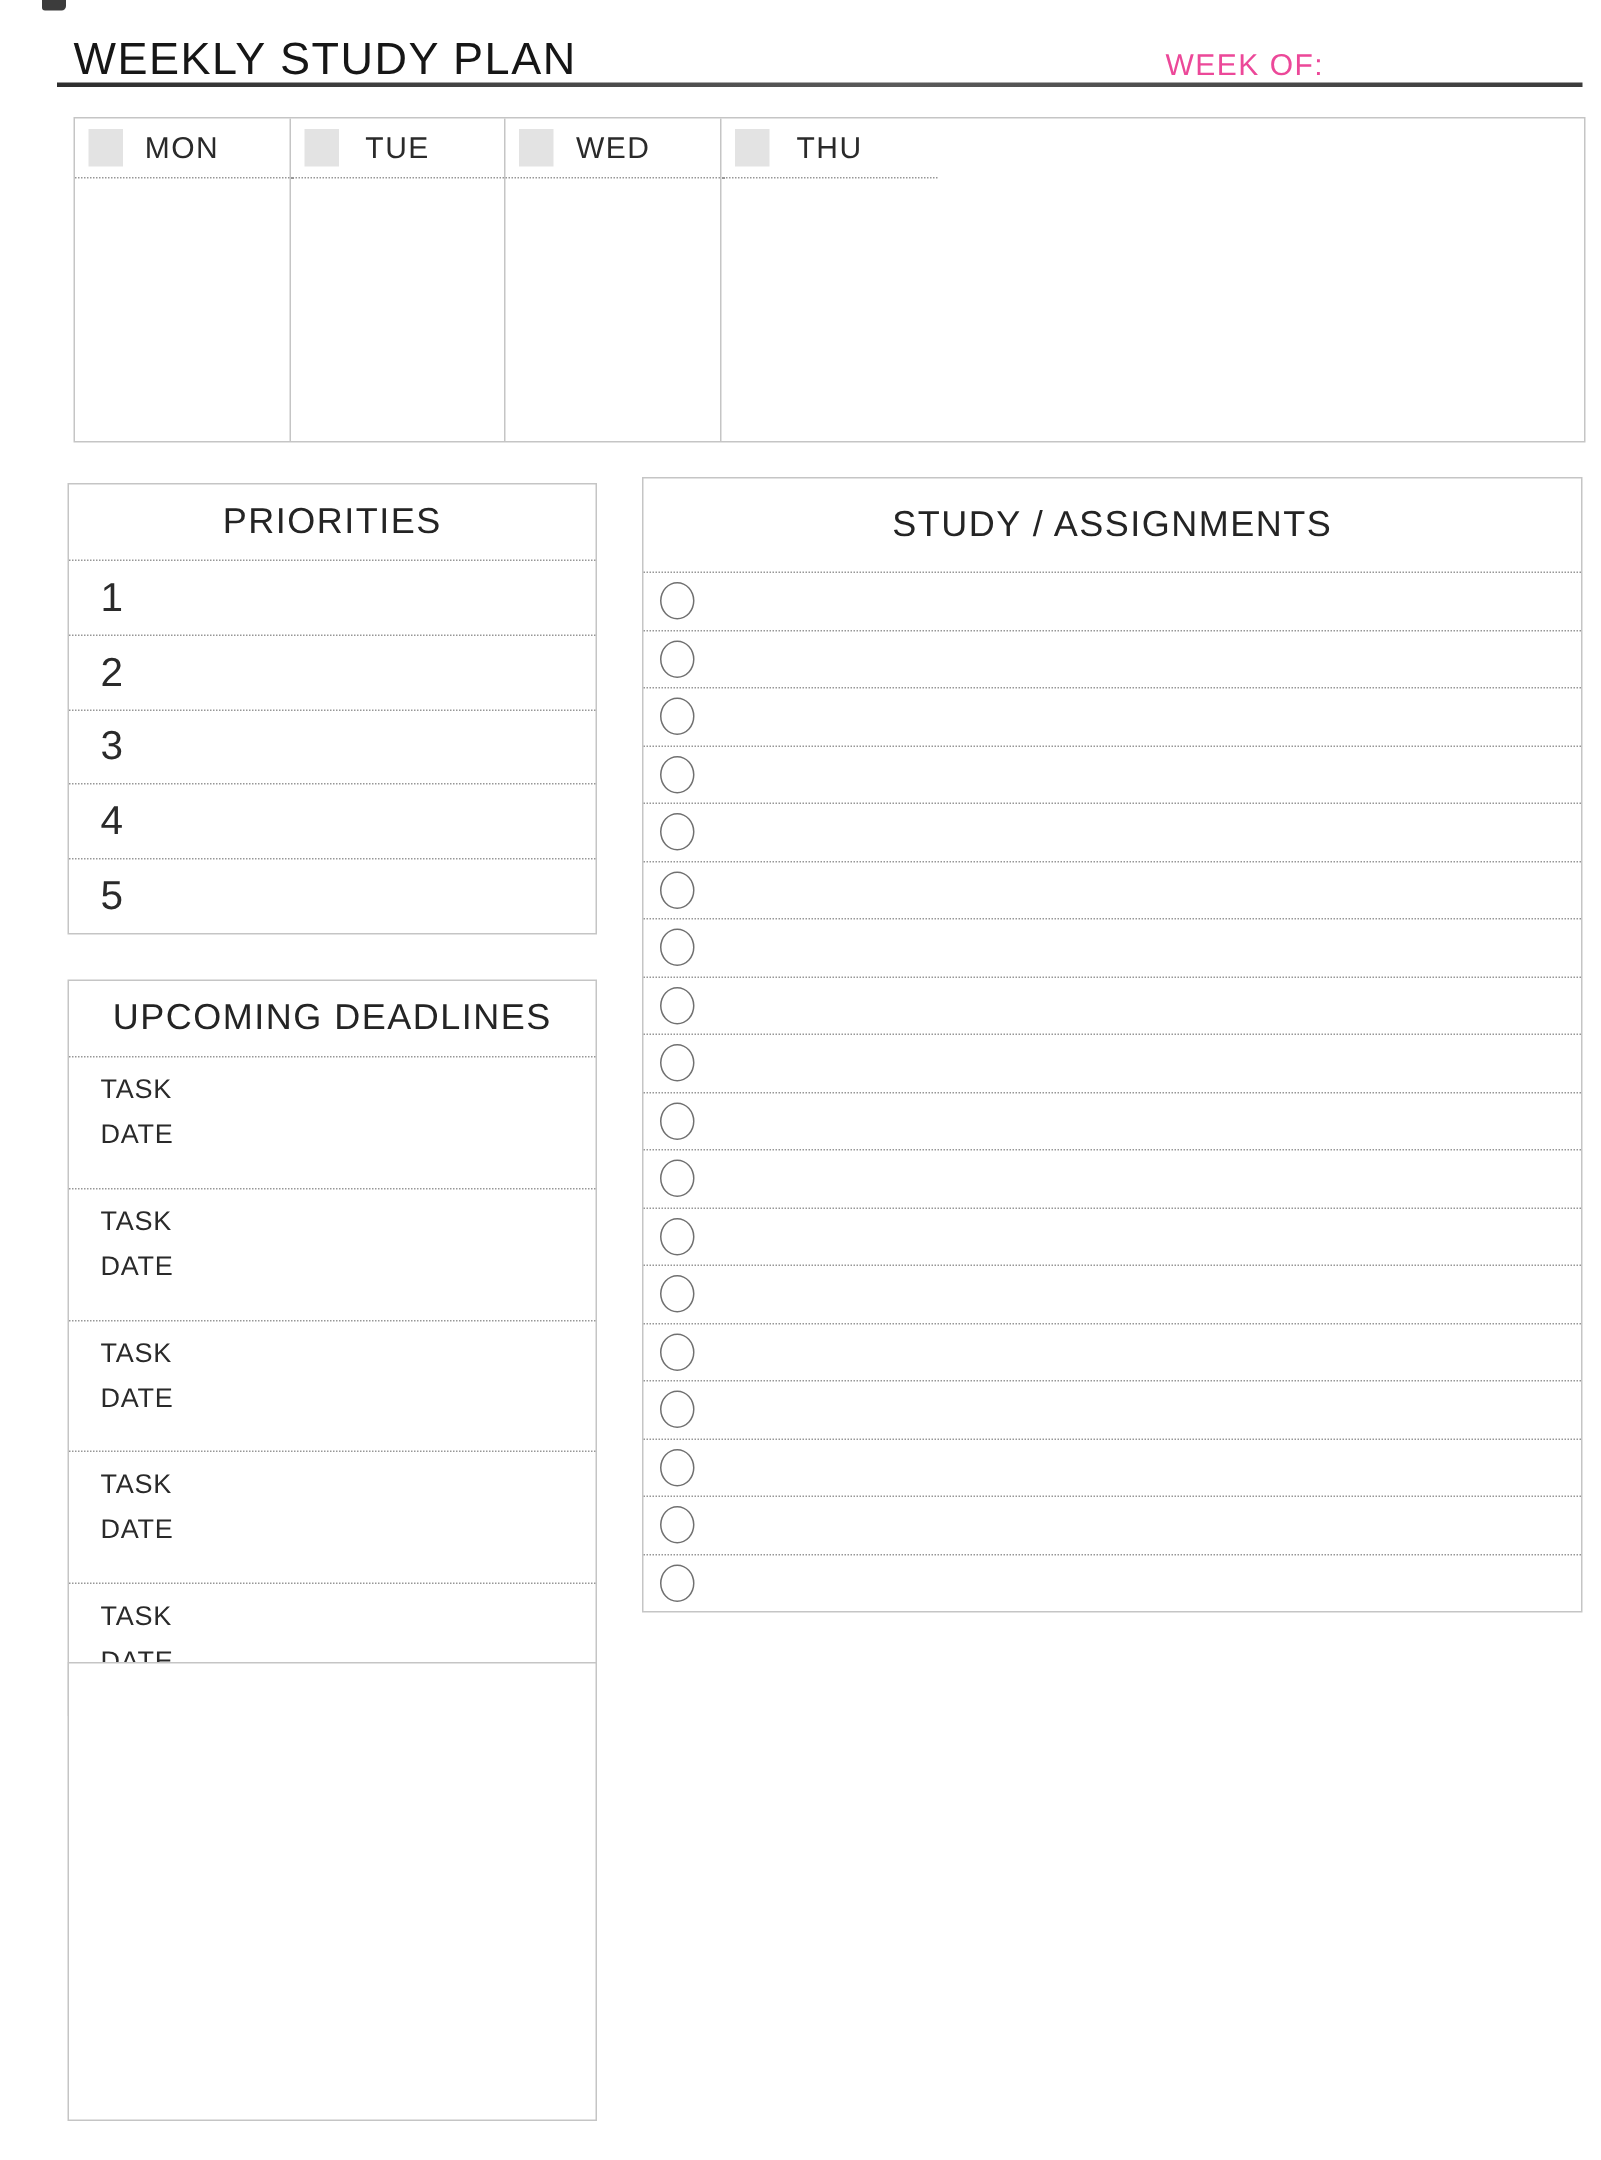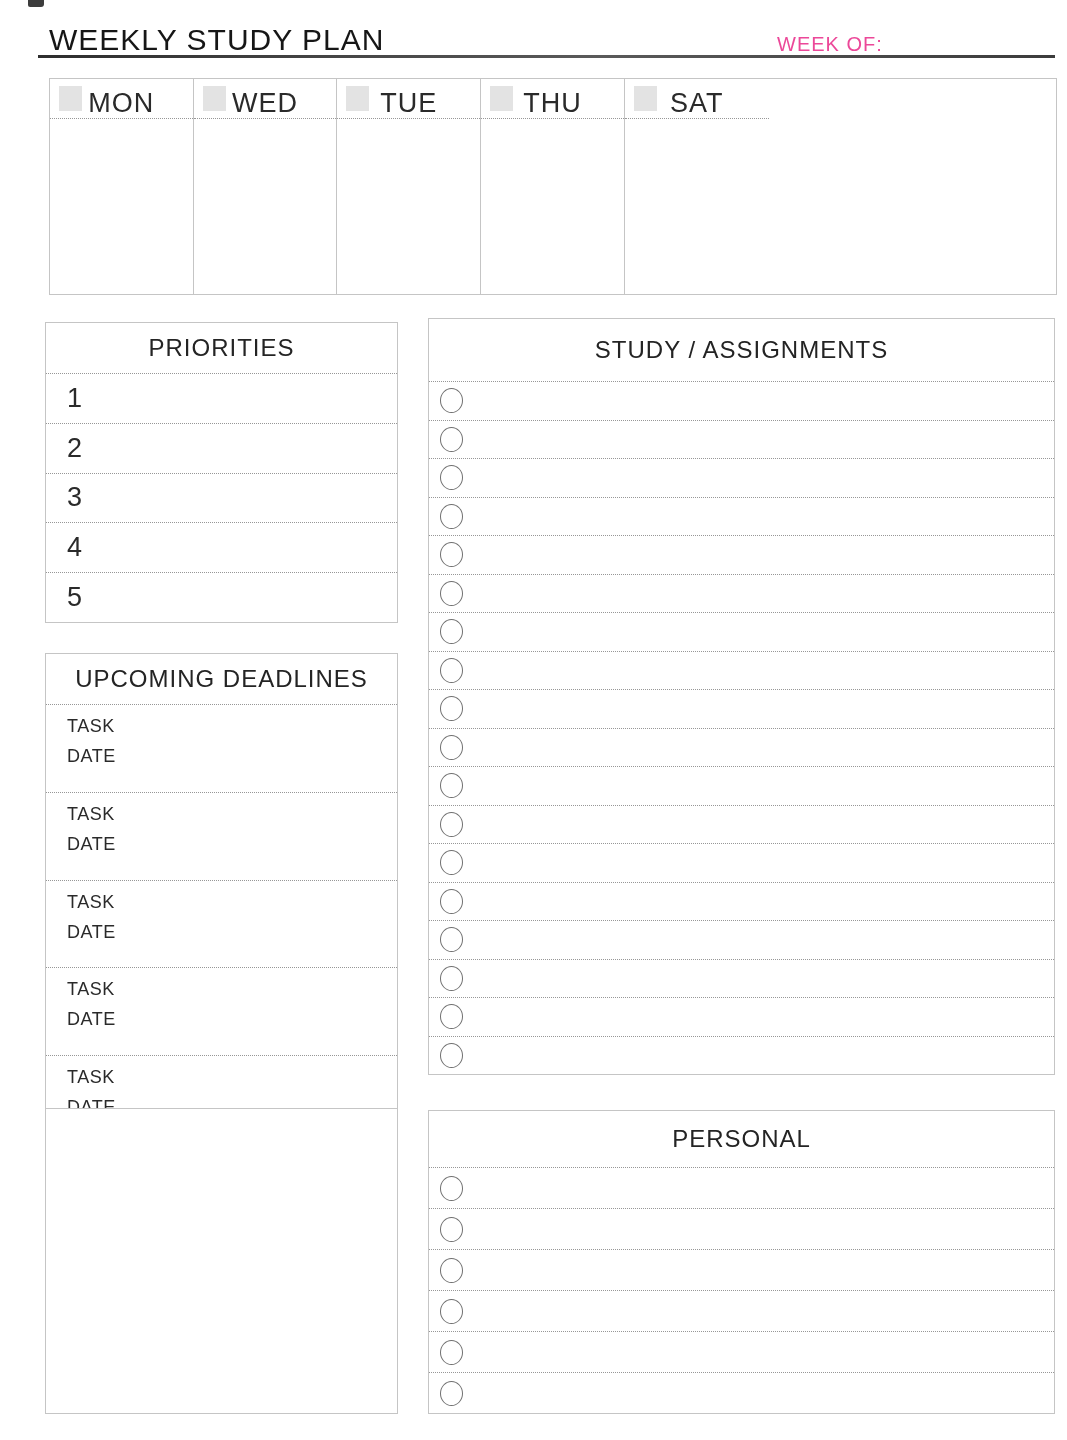--- a/index.html
+++ b/index.html
@@ -21,21 +21,21 @@
   .title-rule{position:absolute;left:38px;top:55px;width:1017px;height:3px;
     background:linear-gradient(90deg,#2e2e2e 0%,#5a5a5a 55%,#3c3c3c 100%);}
 
   
   .week-grid{position:absolute;left:49px;top:78px;width:1008px;height:217px;
     display:grid;grid-template-columns:repeat(7,1fr);border:1px solid var(--border);background:#fff;}
   .day-col{border-right:1px solid var(--border);display:flex;flex-direction:column;}
   .day-col:last-child{border-right:none;}
   .day-header{position:relative;height:40px;border-bottom:1px dotted var(--dotted-line);}
   .day-checkbox{position:absolute;left:9px;top:7px;width:23px;height:25px;background:var(--checkbox-fill);}
-  .day-label{display:block;text-align:center;padding-top:9px;font-size:27px;letter-spacing:1px;color:#2a2a2a;}
+  .day-label{display:block;text-align:center;padding-top:9px;font-size:20px;letter-spacing:1px;color:#2a2a2a;}
   .day-cell{flex:1;}
 
   
   .box{position:absolute;border:1px solid var(--border);background:#fff;display:flex;flex-direction:column;}
   .box-header{text-align:left;font-size:24px;letter-spacing:1px;color:#242424;flex:none;display:flex;align-items:center;justify-content:center;}
 
   
   .priorities-box{left:45px;top:322px;width:353px;height:301px;}
   .priorities-box .box-header{height:50px;}
   .priority-row{flex:1;border-top:1px dotted var(--dotted-line);display:flex;align-items:center;padding-left:21px;font-size:27px;color:#2a2a2a;}
@@ -75,49 +75,42 @@
         <div class="day-header">
           <span class="day-checkbox"></span>
           <span class="day-label">MON</span>
         </div>
         <div class="day-cell"></div>
       </div>
 
       <div class="day-col">
         <div class="day-header">
           <span class="day-checkbox"></span>
+          <span class="day-label">TUE</span>
+        </div>
+        <div class="day-cell"></div>
+      </div>
+
+      <div class="day-col">
+        <div class="day-header">
+          <span class="day-checkbox"></span>
           <span class="day-label">WED</span>
         </div>
         <div class="day-cell"></div>
       </div>
 
       <div class="day-col">
         <div class="day-header">
           <span class="day-checkbox"></span>
-          <span class="day-label">TUE</span>
-        </div>
-        <div class="day-cell"></div>
-      </div>
-
-      <div class="day-col">
-        <div class="day-header">
-          <span class="day-checkbox"></span>
           <span class="day-label">THU</span>
         </div>
         <div class="day-cell"></div>
       </div>
 
 
-      <div class="day-col">
-        <div class="day-header">
-          <span class="day-checkbox"></span>
-          <span class="day-label">SAT</span>
-        </div>
-        <div class="day-cell"></div>
-      </div>
 
     </section>
 
   <section class="box priorities-box">
     <div class="box-header">PRIORITIES</div>
     <div style="display:contents">
       
     
         <div class="priority-row">
           <span>1</span>
@@ -247,44 +240,14 @@
       
         <div class="deadline-row">
           <div>TASK</div>
           <div>DATE</div>
         </div>
       </div>
   </section>
 
   <section class="box notes-box"></section>
 
-  <section class="box personal-box">
-    <div class="box-header">PERSONAL</div>
-    <div style="display:contents">
-      
-    
-        <div class="bullet-row">
-          <span class="bullet"></span>
-        </div>
-      
-        <div class="bullet-row">
-          <span class="bullet"></span>
-        </div>
-      
-        <div class="bullet-row">
-          <span class="bullet"></span>
-        </div>
-      
-        <div class="bullet-row">
-          <span class="bullet"></span>
-        </div>
-      
-        <div class="bullet-row">
-          <span class="bullet"></span>
-        </div>
-      
-        <div class="bullet-row">
-          <span class="bullet"></span>
-        </div>
-      </div>
-  </section>
 
 </div>
 
 </body></html>

